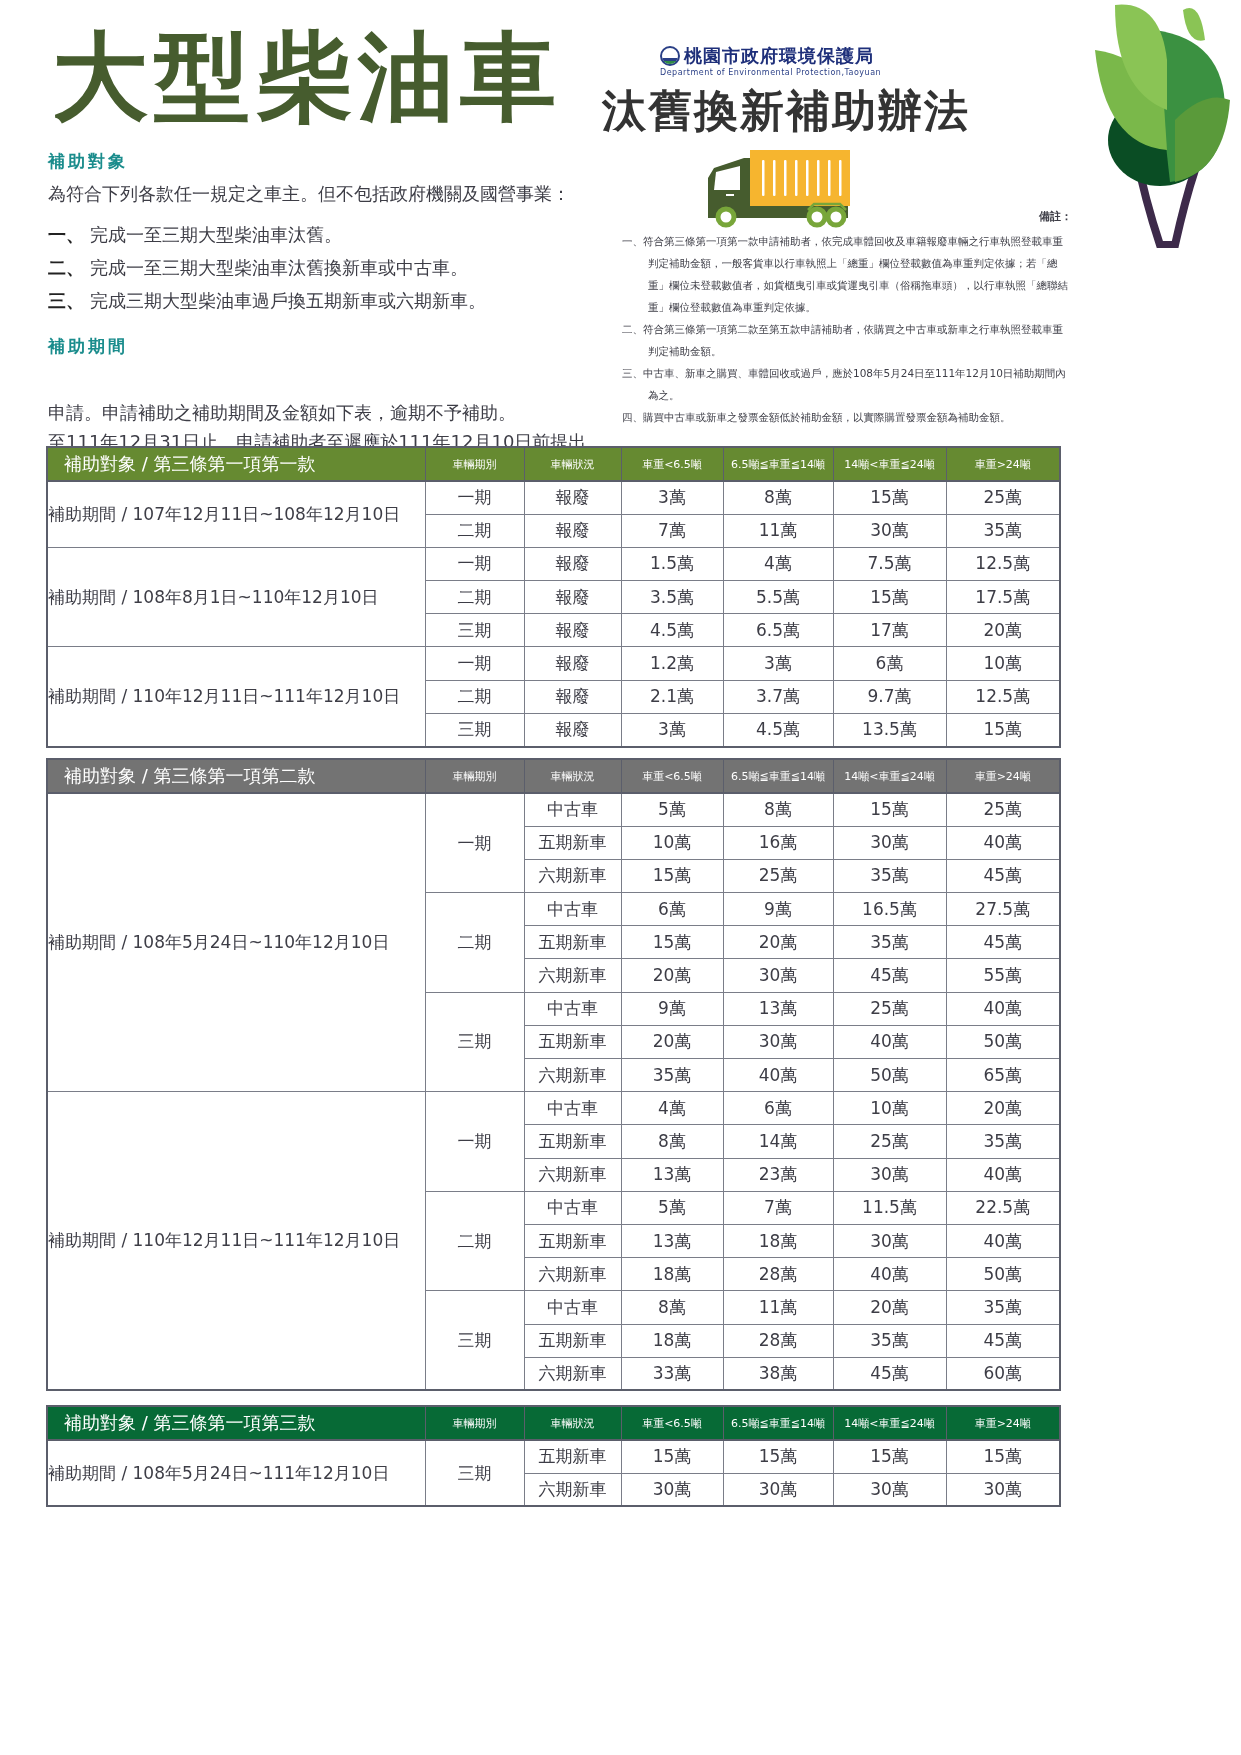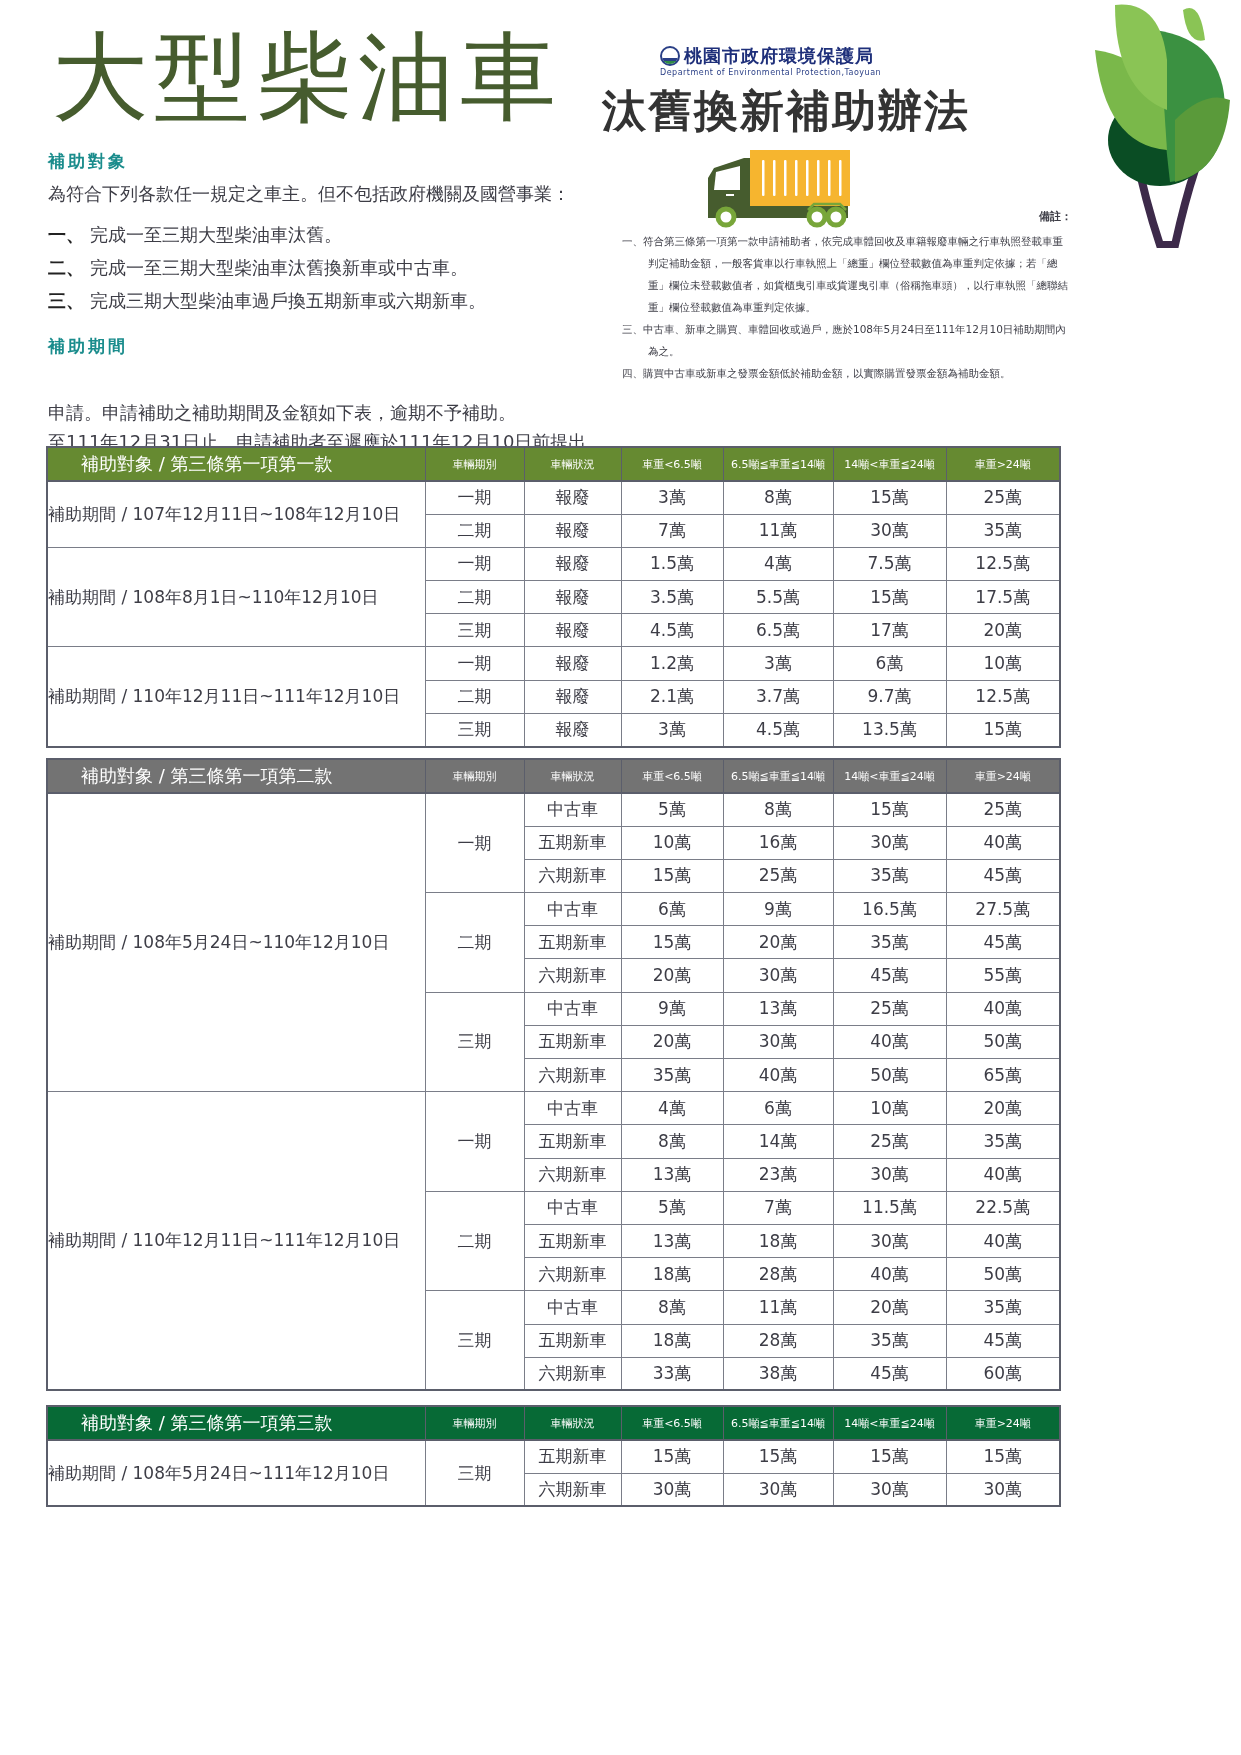--- a/index.html
+++ b/index.html
@@ -1,19 +1,19 @@
 <!DOCTYPE html>
 <html><head>
 <meta charset="utf-8">
 <style>
   * { box-sizing: border-box; margin: 0; padding: 0; }
   html, body { width: 1241px; height: 1755px; background: #ffffff; overflow: hidden; }
   body { position: relative; font-family: "DejaVu Sans", "Liberation Sans", sans-serif; color: #3d3d46; }
 
-  .main-title { position: absolute; left: 52px; top: 20px; font-size: 96px; font-weight: normal; color: #465c2e; letter-spacing: 6px; line-height: 1.2; }
+  .main-title { position: absolute; left: 52px; top: 20px; font-size: 96px; font-weight: bold; color: #465c2e; letter-spacing: 6px; line-height: 1.2; }
   .agency { position: absolute; left: 660px; top: 44px; display: flex; align-items: center; }
   .agency-logo { width: 20px; height: 20px; border-radius: 50%; border: 2px solid #2a3f86; position: relative; overflow: hidden; margin-right: 4px; }
   .agency-logo::before { content: ""; position: absolute; left: 0; right: 0; top: 10px; height: 4px; background: #2a3f86; }
   .agency-logo::after { content: ""; position: absolute; left: 0; right: 0; top: 13px; bottom: 0; background: #2f8a46; }
   .agency-name { font-size: 18px; font-weight: bold; color: #1e2f7a; font-family: "DejaVu Serif", serif; letter-spacing: 1px; }
   .agency-en { position: absolute; left: 660px; top: 68px; font-size: 8px; color: #2a3f86; letter-spacing: 0.5px; }
   .sub-title { position: absolute; left: 602px; top: 82px; font-size: 44px; font-weight: bold; color: #333333; letter-spacing: 2px; }
 
   .truck { position: absolute; left: 700px; top: 148px; width: 160px; height: 80px; }
   .tree { position: absolute; left: 1075px; top: 0; width: 160px; height: 248px; }
@@ -23,21 +23,21 @@
   .list-item { position: absolute; left: 48px; font-size: 18px; color: #3d3d46; }
   .list-item .num { font-weight: bold; color: #222; margin-right: 6px; }
 
   .notes { position: absolute; left: 622px; top: 206px; width: 450px; font-size: 10.5px; color: #3d3d46; line-height: 22px; }
   .notes .notes-title { font-weight: bold; font-size: 11px; margin-bottom: 2px; text-align: right; }
   .notes .note { padding-left: 26px; text-indent: -26px; }
 
   table.subsidy { position: absolute; left: 46px; width: 1013px; border-collapse: collapse; table-layout: fixed; border: 2px solid #5b5e6b; }
   table.subsidy th, table.subsidy td { border: 1px solid #7a7d88; text-align: center; vertical-align: middle; }
   table.subsidy tr.head th { height: 34px; color: #ffffff; font-weight: normal; font-size: 11px; border-color: #5b5e6b; border-width: 2px 1px; }
-  table.subsidy tr.head th.title-cell { text-align: left; padding-left: 33px; font-size: 18px; margin-top: 20px; }
+  table.subsidy tr.head th.title-cell { text-align: left; padding-left: 16px; font-size: 18px; margin-top: 20px; }
   table.subsidy td { height: 33.2px; font-size: 17px; color: #3d3d46; }
   table.subsidy td.period { text-align: left; font-size: 17px; }
   .t1 tr.head th { background: #668a31; }
   .t2 tr.head th { background: #737373; }
   .t3 tr.head th { background: #076a36; }
 
   .ad-mark { position: absolute; left: 1157px; top: 1734px; font-size: 11px; color: #333; letter-spacing: 8px; margin-top: 40px; }
 </style>
 </head>
 <body>
@@ -93,20 +93,21 @@
   <span class="num">三、</span><span>完成三期大型柴油車過戶換五期新車或六期新車。</span>
 </div>
 
 <div class="section-head" style="top:335px;">補助期間</div>
 <div class="body-text" style="top:381px;margin-top:46px;">至111年12月31日止，申請補助者至遲應於111年12月10日前提出</div>
 <div class="body-text" style="top:398px;">申請。申請補助之補助期間及金額如下表，逾期不予補助。</div>
 
 <div class="notes">
   <div class="notes-title">備註：</div>
   <div class="note">一、符合第三條第一項第一款申請補助者，依完成車體回收及車籍報廢車輛之行車執照登載車重判定補助金額，一般客貨車以行車執照上「總重」欄位登載數值為車重判定依據；若「總重」欄位未登載數值者，如貨櫃曳引車或貨運曳引車（俗稱拖車頭），以行車執照「總聯結重」欄位登載數值為車重判定依據。</div>
+  <div class="note">二、符合第三條第一項第二款至第五款申請補助者，依購買之中古車或新車之行車執照登載車重判定補助金額。</div>
   <div class="note">三、中古車、新車之購買、車體回收或過戶，應於108年5月24日至111年12月10日補助期間內為之。</div>
   <div class="note">四、購買中古車或新車之發票金額低於補助金額，以實際購置發票金額為補助金額。</div>
 </div>
 
 <table class="subsidy t1" style="top:446px;">
   <colgroup>
       <col style="width:378px">
       <col style="width:99px">
       <col style="width:97px">
       <col style="width:102px">

